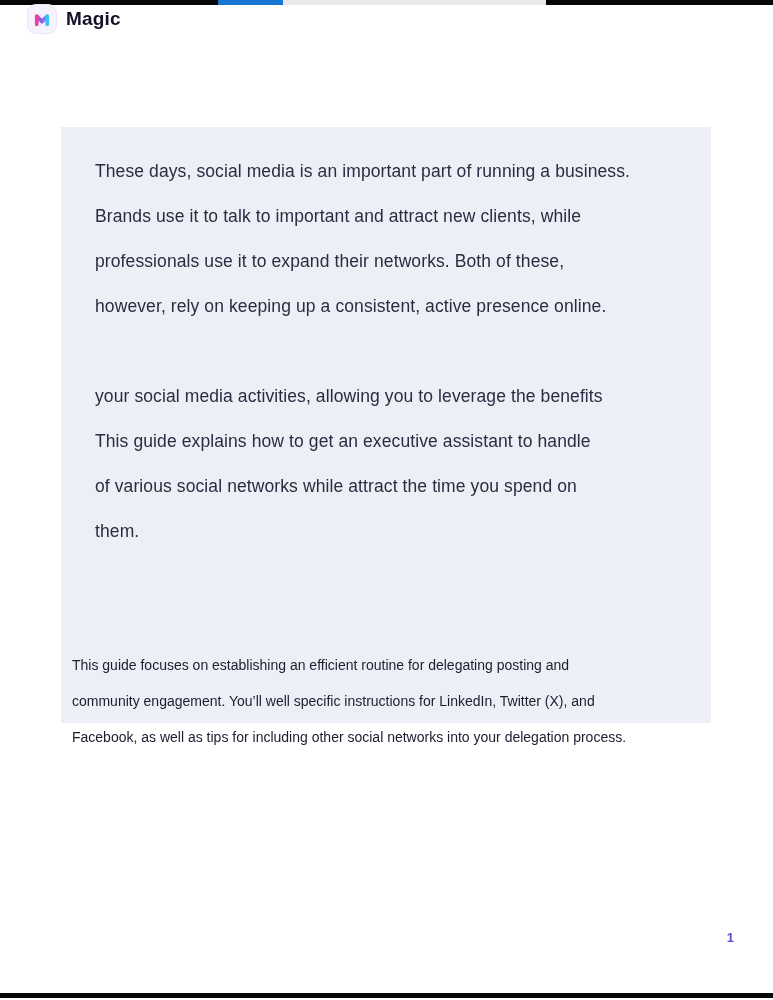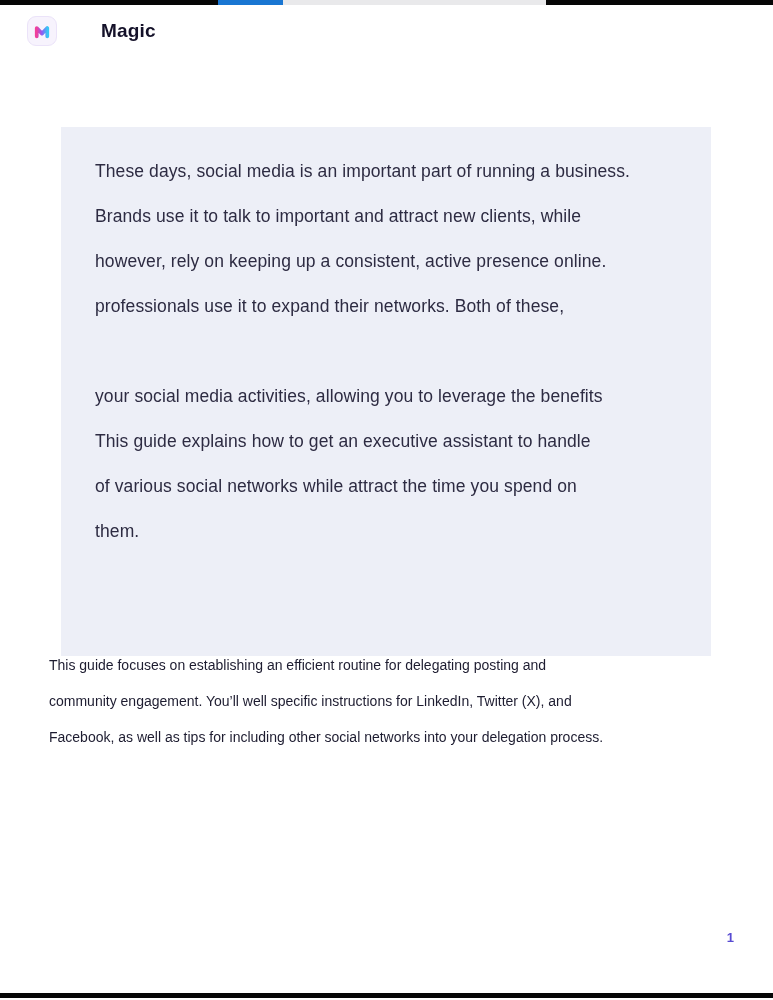--- a/index.html
+++ b/index.html
@@ -25,22 +25,22 @@
 
   
   .bottom-bar {
     position: absolute; bottom: 2px; left: 0;
     width: 773px; height: 5px;
     background: #060606;
   }
 
   
   .header {
-    position: absolute; top: 16px; left: 27px;
-    display: flex; align-items: center; gap: 35px;
+    position: absolute; top: 4px; left: 27px;
+    display: flex; align-items: center;
   }
   .logo-badge {
     width: 30px; height: 30px;
     background: #f7f3fd;
     border: 1px solid #ebe3f9;
     border-radius: 9px;
     display: flex; align-items: center; justify-content: center;
   }
   .logo-badge svg { width: 18px; height: 18px; display: block; }
   .brand-name {
@@ -48,37 +48,37 @@
     font-size: 19px;
     font-weight: 700;
     color: #141129;
     letter-spacing: 0.2px;
   }
 
   
   .highlight-box {
     position: absolute;
     left: 61px; top: 127px;
-    width: 650px; height: 529px;
+    width: 650px; height: 596px;
     background: #edeff7;
     padding: 22px 30px 0 34px;
   }
   .highlight-box .para { margin: 0 0 45px 0; }
   .highlight-box .line {
     font-size: 17.5px;
     line-height: 45px;
     color: #2d2b42;
     letter-spacing: 0.1px;
     white-space: nowrap;
   }
 
   
   .body-paragraph {
     position: absolute;
-    left: 49px; top: 647px;
+    left: 72px; top: 647px;
     width: 660px;
   }
   .body-paragraph .line {
     font-size: 14px;
     line-height: 36px;
     color: #1d1c30;
     white-space: nowrap;
   }
 
   
@@ -113,22 +113,22 @@
       <path d="M5 19 L5 8 L12 15.5 L19 8 L19 19" fill="none" stroke="url(#mgrad)" stroke-width="5" stroke-linecap="round" stroke-linejoin="round"></path>
     </svg>
   </div>
   <div class="brand-name">Magic</div>
 </div>
 
 <div class="highlight-box">
   <div class="para">
     <div class="line">These days, social media is an important part of running a business.</div>
     <div class="line">Brands use it to talk to important and attract new clients, while</div>
+    <div class="line">professionals use it to expand their networks. Both of these,</div>
     <div class="line">however, rely on keeping up a consistent, active presence online.</div>
-    <div class="line">professionals use it to expand their networks. Both of these,</div>
   </div>
   <div class="para">
     <div class="line">your social media activities, allowing you to leverage the benefits</div>
     <div class="line">This guide explains how to get an executive assistant to handle</div>
     <div class="line">of various social networks while attract the time you spend on</div>
     <div class="line">them.</div>
   </div>
 </div>
 
 <div class="body-paragraph">

